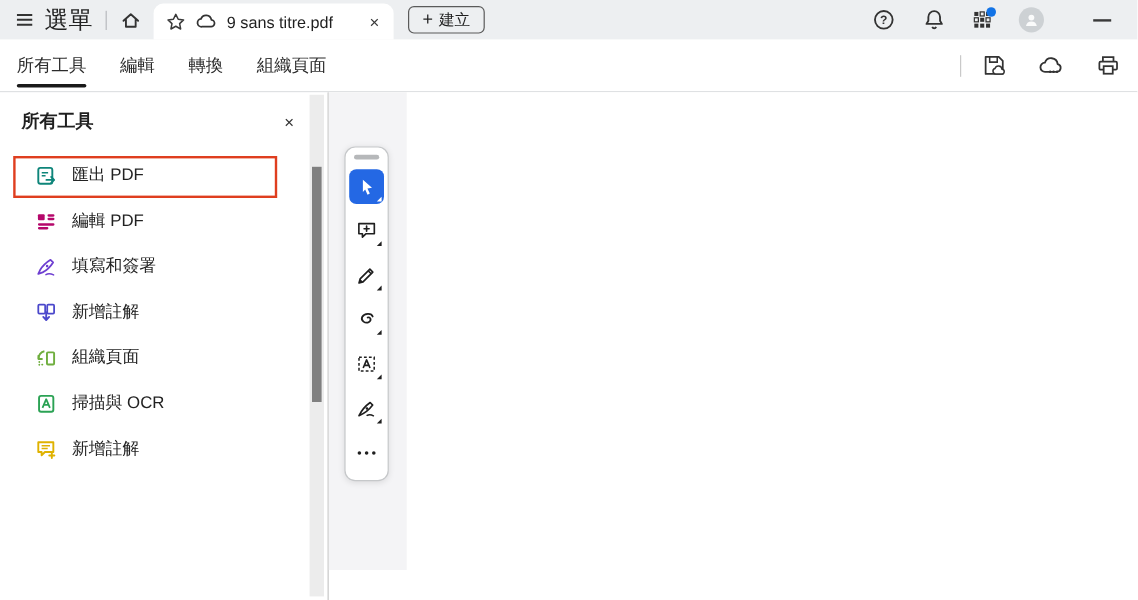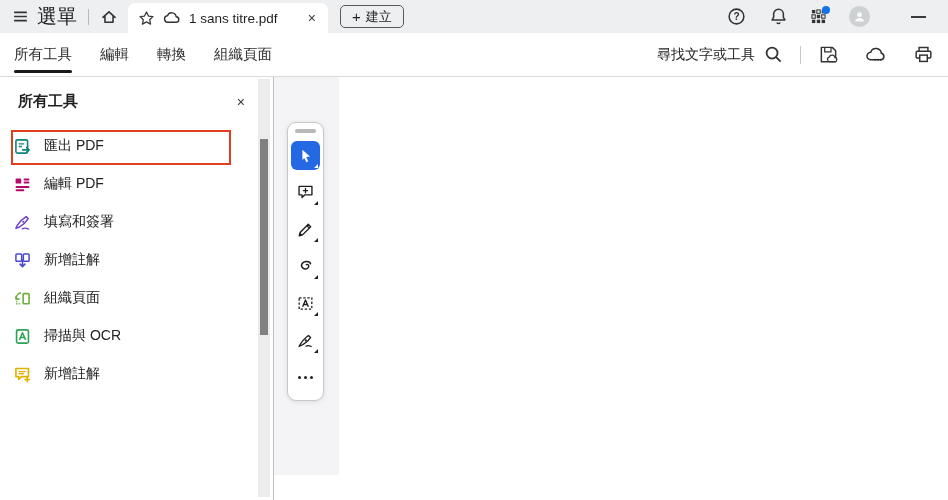--- a/index.html
+++ b/index.html
@@ -74,21 +74,21 @@
 
   .sidebar {
     position:absolute; left:0; top:0; bottom:0; width:274px;
     background:#fff; border-right:1px solid #bfbfbf;
   }
   .sb-header { display:flex; align-items:center; padding:15px 18px 5px 18px; }
   .sb-title { font-size:15px; font-weight:700; color:#1f1f1f; }
   .sb-close { margin-left:auto; margin-right:10px; font-size:14px; color:#333; cursor:pointer; line-height:1; }
   .tool-list { margin-top:11px; }
   .tool-item {
-    height:38px; display:flex; align-items:center; gap:13px; padding-left:14px;
+    height:38px; display:flex; align-items:center; gap:13px; padding-left:30px;
     font-size:14px; color:#222; cursor:pointer;
   }
   .tool-icon { width:17px; height:17px; flex:0 0 auto; }
   .highlight-box {
     position:absolute; left:11px; top:53px; width:220px; height:35px;
     border:2px solid var(--highlight_red,#df3e1f); pointer-events:none;
   }
   .sb-scroll { position:absolute; right:3px; top:2px; bottom:3px; width:12px; background:#ececec; }
   .sb-thumb { position:absolute; left:2px; width:8px; top:60px; height:196px; background:#808080; cursor:pointer; }
 
@@ -136,21 +136,21 @@
         <path d="M2.6 8.3 L8 3.4 L13.4 8.3 M4.4 6.9 V12.7 H11.6 V6.9" fill="none" stroke="#333" stroke-width="1.4" stroke-linejoin="round" stroke-linecap="round"></path>
       </svg>
   </div>
   <div class="doc-tab">
     <svg class="ic" width="17" height="17" viewBox="0 0 16 16">
         <path d="M8 1.9 L9.9 5.7 L14.1 6.2 L11 9.1 L11.8 13.3 L8 11.2 L4.2 13.3 L5 9.1 L1.9 6.2 L6.1 5.7 Z" fill="none" stroke="#3a3a3a" stroke-width="1.2" stroke-linejoin="round"></path>
       </svg>
     <svg class="ic" width="18" height="18" viewBox="0 0 16 16">
         <path d="M4.7 11.8 h6.6 a2.5 2.5 0 0 0 .4-5 a4 4 0 0 0 -7.7 -0.8 a2.7 2.7 0 0 0 .7 5.8 z" fill="none" stroke="#333" stroke-width="1.3" stroke-linejoin="round"></path>
       </svg>
-    <span class="title">1 sans titre.pdf</span>
+    <span class="title">9 sans titre.pdf</span>
     <span class="tab-close">×</span>
   </div>
   <button class="create-btn">
     <span class="plus">+</span>
     <span>建立</span>
   </button>
   <div class="tb-right">
     <div class="iconbtn">
       <svg class="ic" width="19" height="19" viewBox="0 0 16 16">
           <circle cx="8" cy="8" r="6.2" fill="none" stroke="#333" stroke-width="1.3"></circle>
@@ -188,27 +188,20 @@
 </div>
 
 <div class="menubar">
   <div class="mb-tabs">
     <div class="mb-tab active">所有工具</div>
     <div class="mb-tab">編輯</div>
     <div class="mb-tab">轉換</div>
     <div class="mb-tab">組織頁面</div>
   </div>
   <div class="mb-right">
-    <div class="search-group">
-      <span>尋找文字或工具</span>
-      <svg class="ic" width="19" height="19" viewBox="0 0 16 16">
-          <circle cx="6.8" cy="6.8" r="4.6" fill="none" stroke="#333" stroke-width="1.5"></circle>
-          <path d="M10.2 10.2 L14 14" stroke="#333" stroke-width="1.5"></path>
-        </svg>
-    </div>
     <div class="v-div"></div>
     <div class="mb-icons">
       <div class="iconbtn">
         <svg class="ic" width="21" height="21" viewBox="0 0 20 20">
             <path d="M3.2 3.2 H13.6 L16.8 6.4 V16.8 H3.2 Z" fill="none" stroke="#333" stroke-width="1.4" stroke-linejoin="round"></path>
             <path d="M6.4 3.4 V7.4 H12.4 V3.4" fill="none" stroke="#333" stroke-width="1.2"></path>
             <path d="M11.4 16.8 h4.5 a1.9 1.9 0 0 0 .3-3.8 a2.9 2.9 0 0 0 -5.6 -0.5 a2.2 2.2 0 0 0 .8 4.3 z" fill="#fff" stroke="#333" stroke-width="1.2"></path>
           </svg>
       </div>
       <div class="iconbtn">

